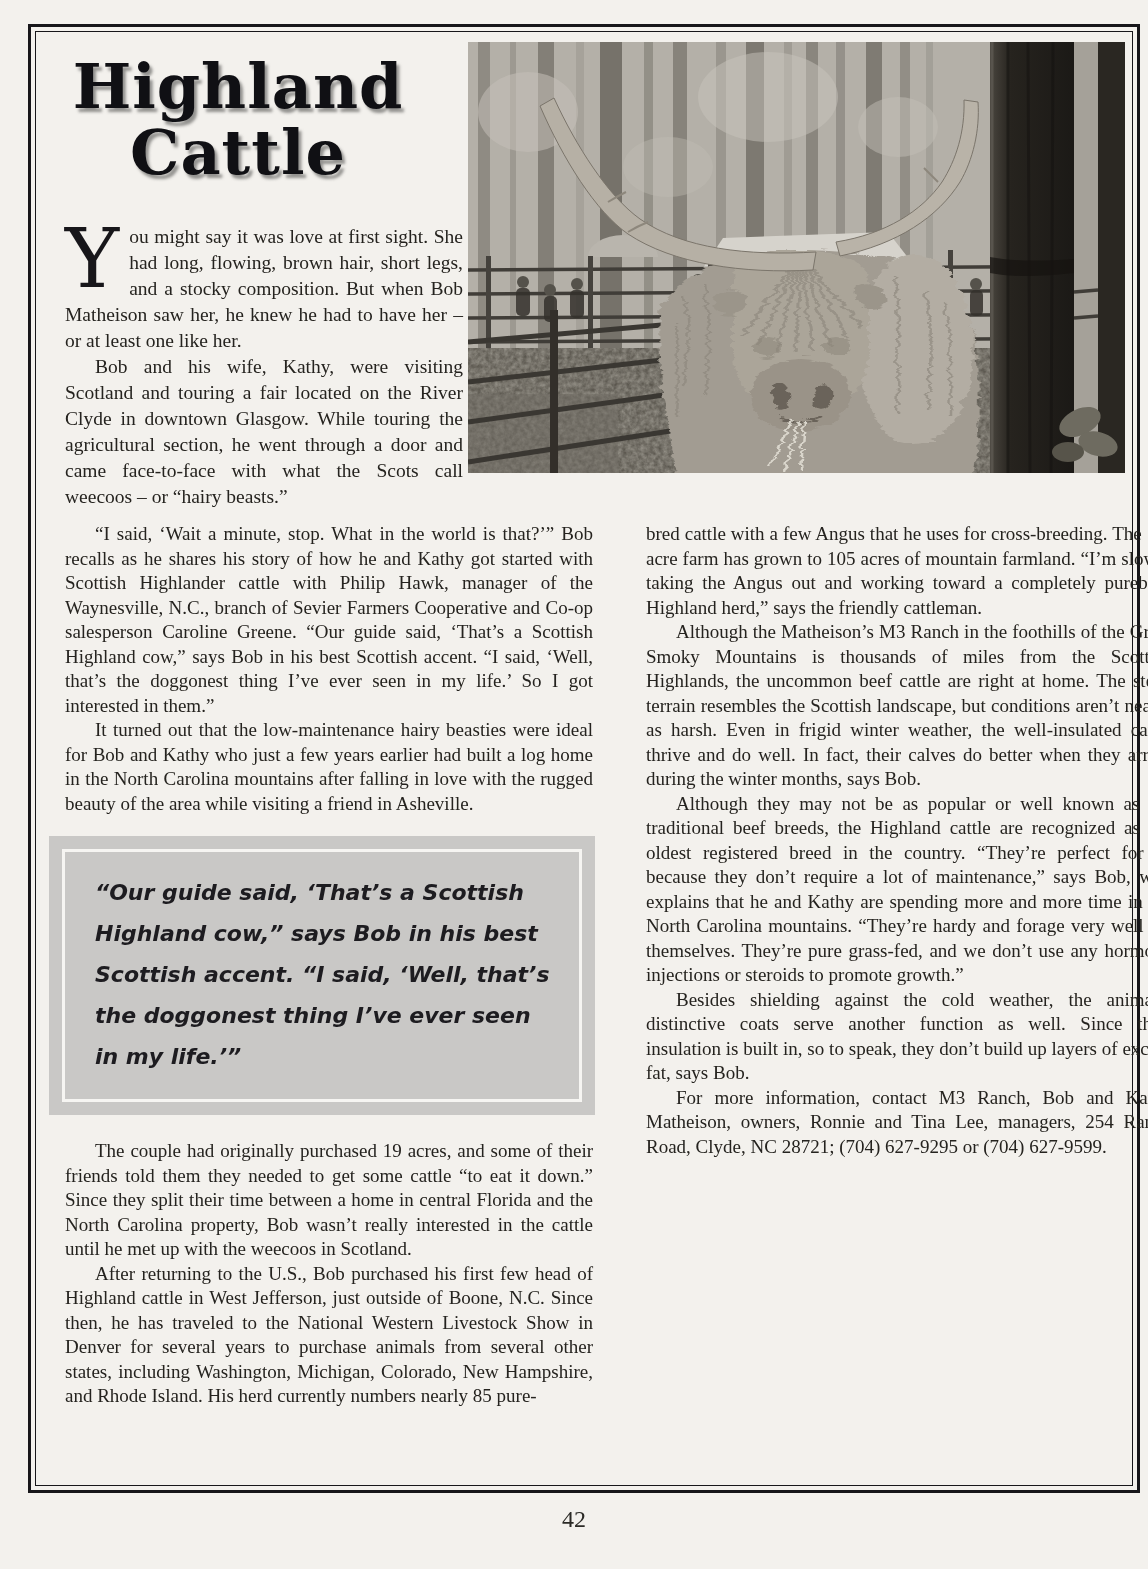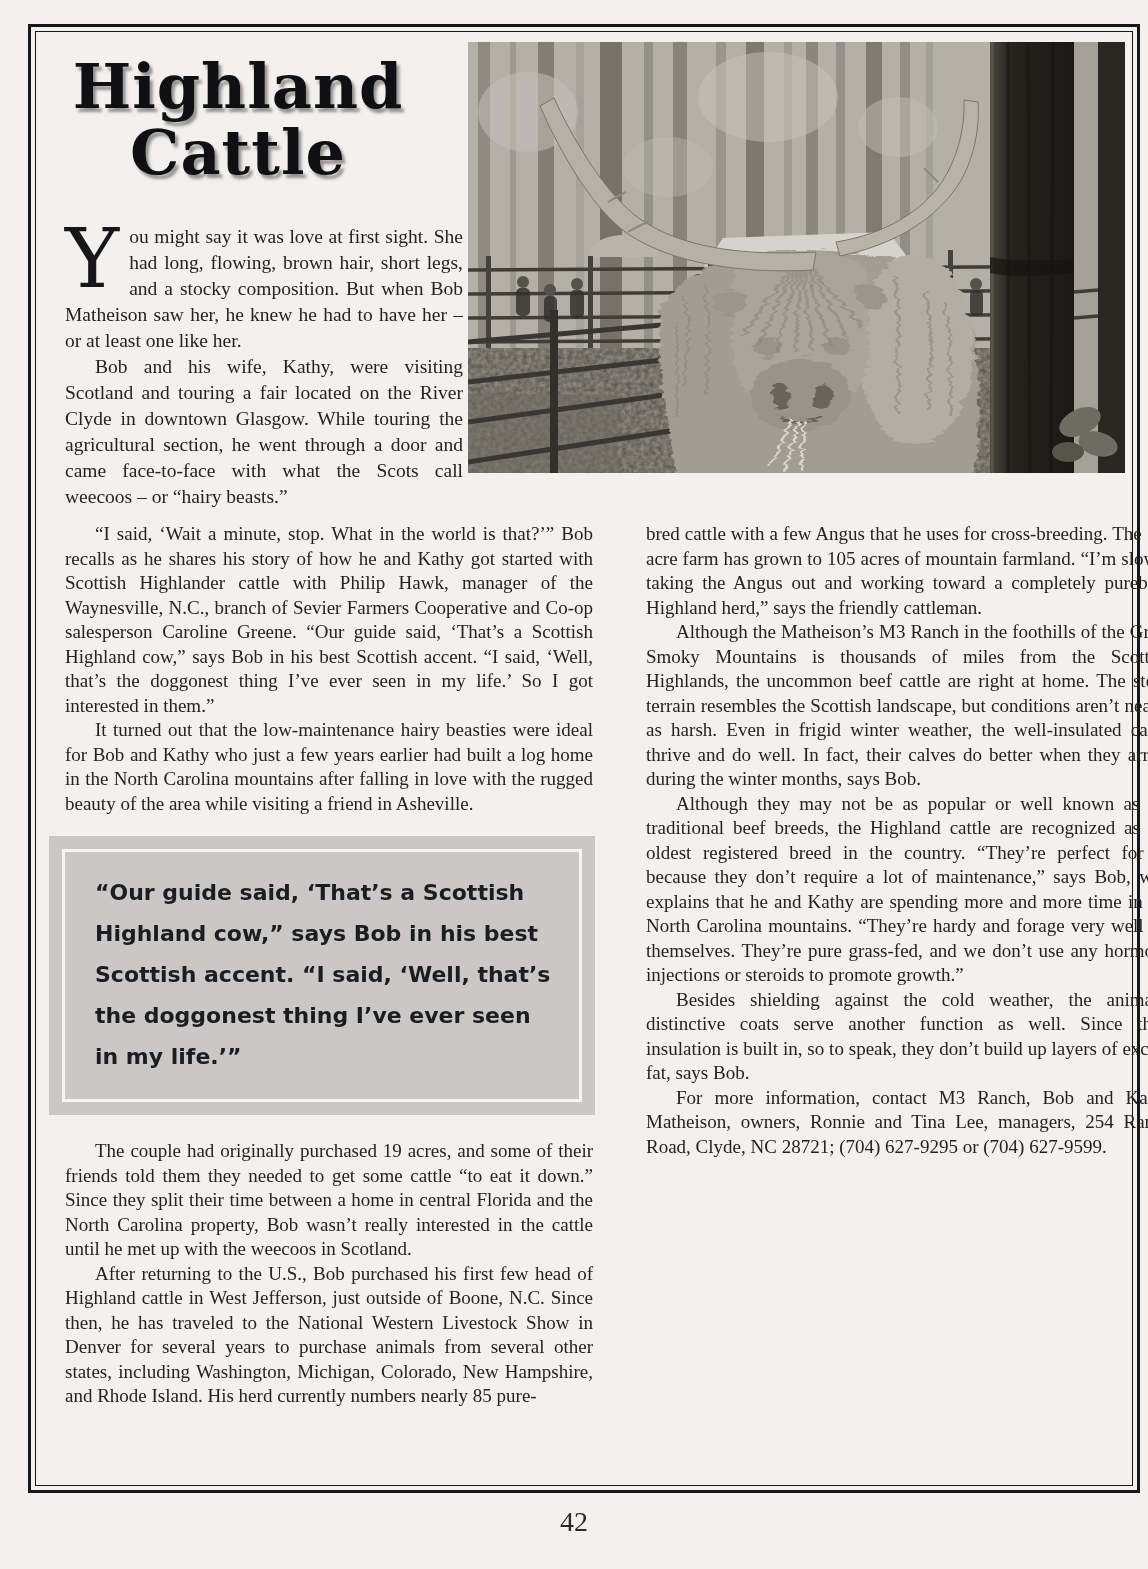--- a/index.html
+++ b/index.html
@@ -65,29 +65,29 @@
     padding:13px;
     box-sizing:border-box;
   }
   .pullquote-inner{
     border:3px solid #f6f5f2;
     padding:20px 24px 22px 30px;
   }
   .pullquote-inner p{
     margin:0;text-indent:0;
     font-family:"DejaVu Sans", sans-serif;
-    font-weight:bold;
+    font-weight:bold;font-style:italic;
     font-size:22px;line-height:41px;
     color:#1d1c20;
     text-align:left;
   }
   .pagenum{
     position:absolute;left:0;top:1506px;width:1148px;
     text-align:center;
-    font-size:28px;color:#2b2a26;
+    font-size:24px;color:#2b2a26;
   }
 </style>
 </head>
 <body>
 
 <div class="page">
 
   <div class="frame-outer">
     <div class="frame-inner"></div>
   </div>

